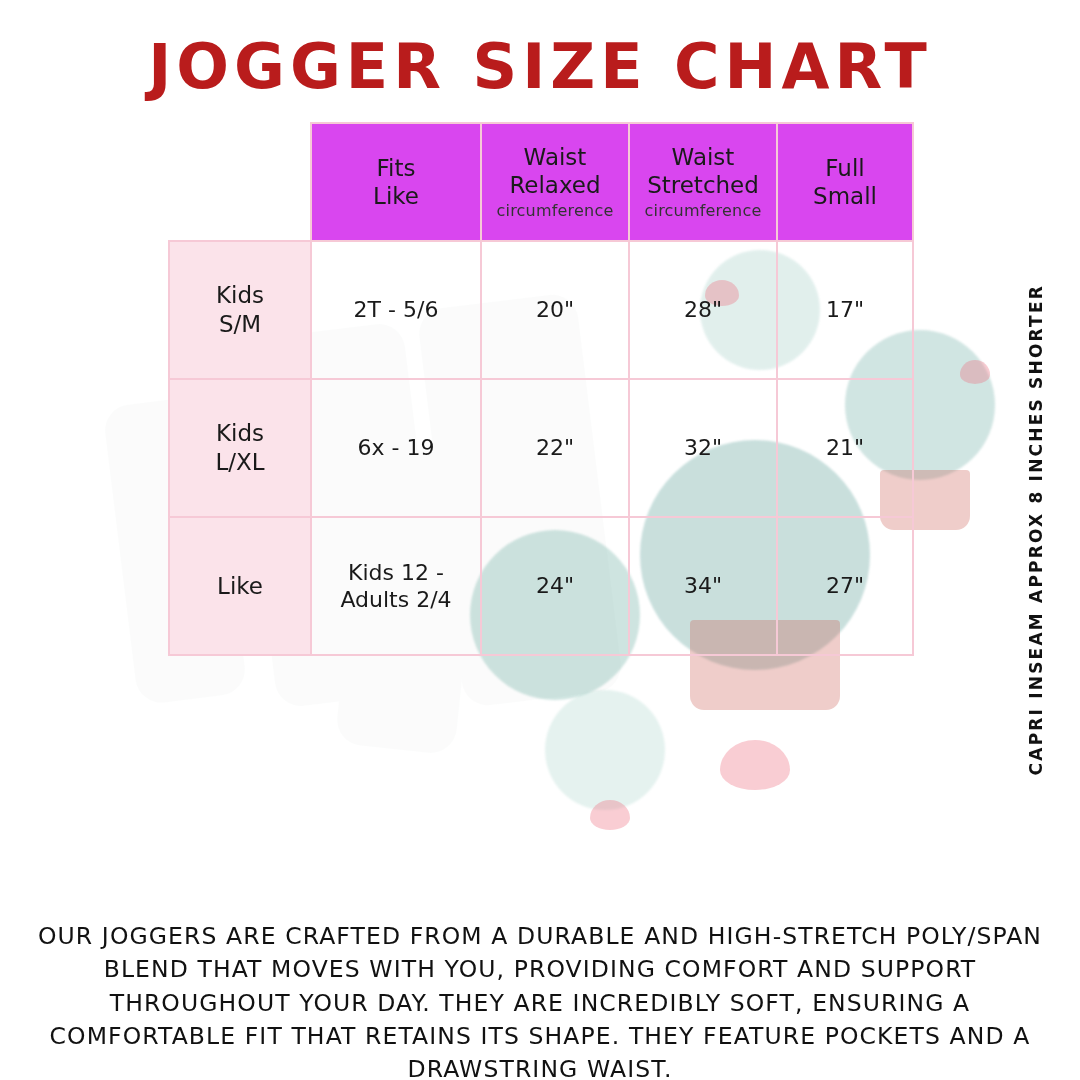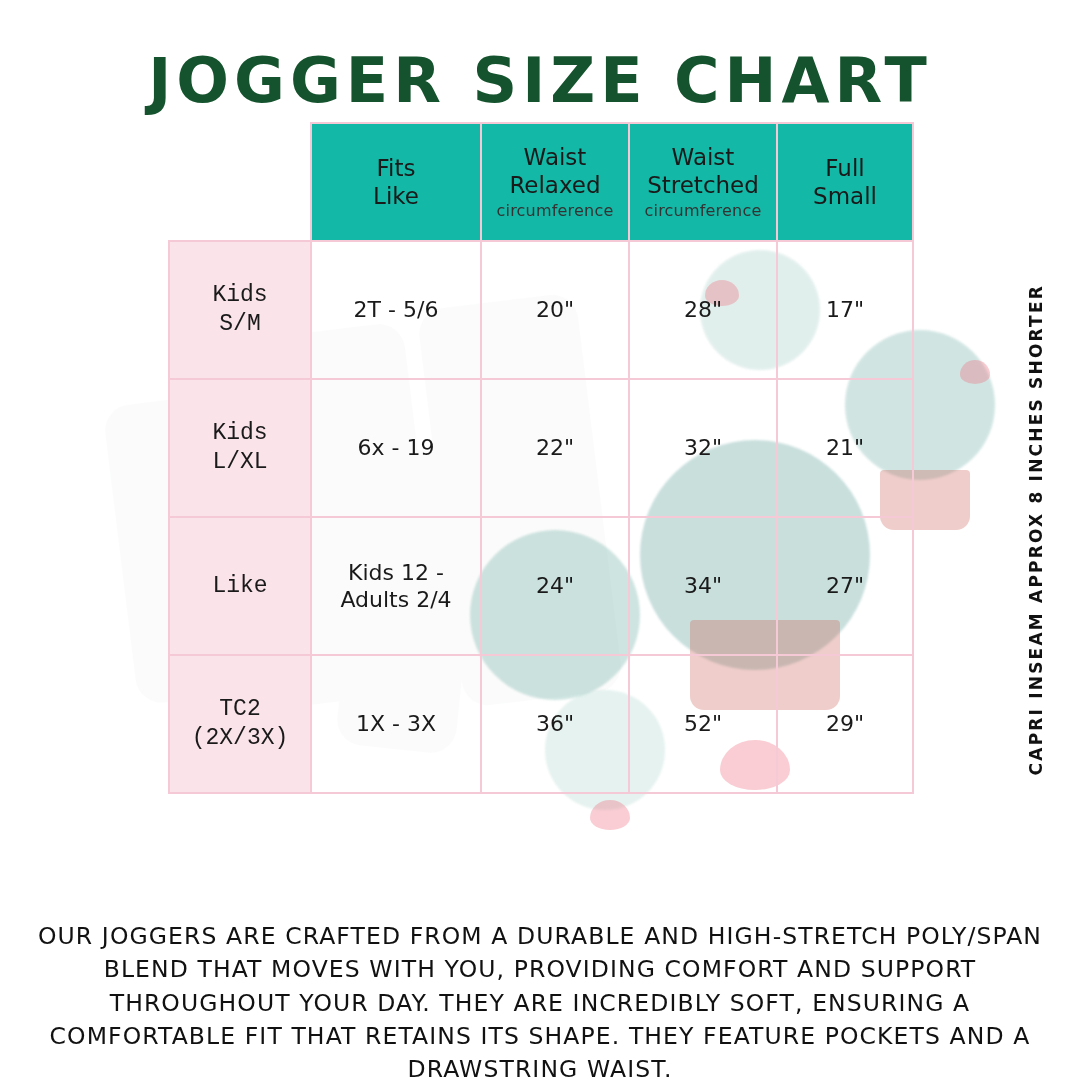--- a/index.html
+++ b/index.html
@@ -77,22 +77,22 @@
     width: 1080px;
     height: 1080px;
   }
 
   .title {
     text-align: center;
     font-family: "DejaVu Sans", sans-serif;
     font-size: 62px;
     font-weight: 700;
     letter-spacing: 5px;
-    color: #14532d;
-    padding-top: 50px;
+    color: #b91c1c;
+    padding-top: 36px;
     line-height: 1;
   }
 
   .chart-wrap {
     position: absolute;
     left: 168px;
     top: 122px;
     width: 744px;
   }
 
@@ -106,40 +106,39 @@
     text-align: center;
     vertical-align: middle;
     color: #1a1a1a;
     font-weight: 400;
   }
   .corner-cell {
     border: none !important;
     background: transparent;
   }
   thead th {
-    background: #14b8a6;
+    background: #d946ef;
     height: 104px;
     font-size: 23px;
     line-height: 1.22;
     padding: 6px 4px;
   }
   thead th .sub {
     display: block;
     font-size: 16px;
     letter-spacing: .2px;
     margin-top: 2px;
     color: #333;
   }
   tbody th.rowhead {
     background: #fbe3ea;
     font-size: 23px;
     line-height: 1.25;
     padding: 6px 4px;
     width: 142px;
-    font-family: Liberation Mono, monospace;
   }
   tbody td {
     background: transparent;
     height: 96px;
     font-size: 22px;
     line-height: 1.25;
     padding: 20px 6px;
   }
   col.c0 { width: 142px; }
   col.c1 { width: 170px; }
@@ -264,30 +263,20 @@
         <tr>
           <th class="rowhead">
             <div>Like</div>
             <div></div>
           </th>
           <td>Kids 12 - Adults 2/4</td>
           <td>24"</td>
           <td>34"</td>
           <td>27"</td>
         </tr>
-        <tr>
-          <th class="rowhead">
-            <div>TC2</div>
-            <div>(2X/3X)</div>
-          </th>
-          <td>1X - 3X</td>
-          <td>36"</td>
-          <td>52"</td>
-          <td>29"</td>
-        </tr>
       </tbody>
     </table>
   </div>
 
   <div class="side-note">
     <span>CAPRI INSEAM APPROX 8 INCHES SHORTER</span>
   </div>
 
   <div class="footnote">OUR JOGGERS ARE CRAFTED FROM A DURABLE AND HIGH-STRETCH POLY/SPAN BLEND THAT MOVES WITH YOU, PROVIDING COMFORT AND SUPPORT THROUGHOUT YOUR DAY. THEY ARE INCREDIBLY SOFT, ENSURING A COMFORTABLE FIT THAT RETAINS ITS SHAPE. THEY FEATURE POCKETS AND A DRAWSTRING WAIST.</div>
 

